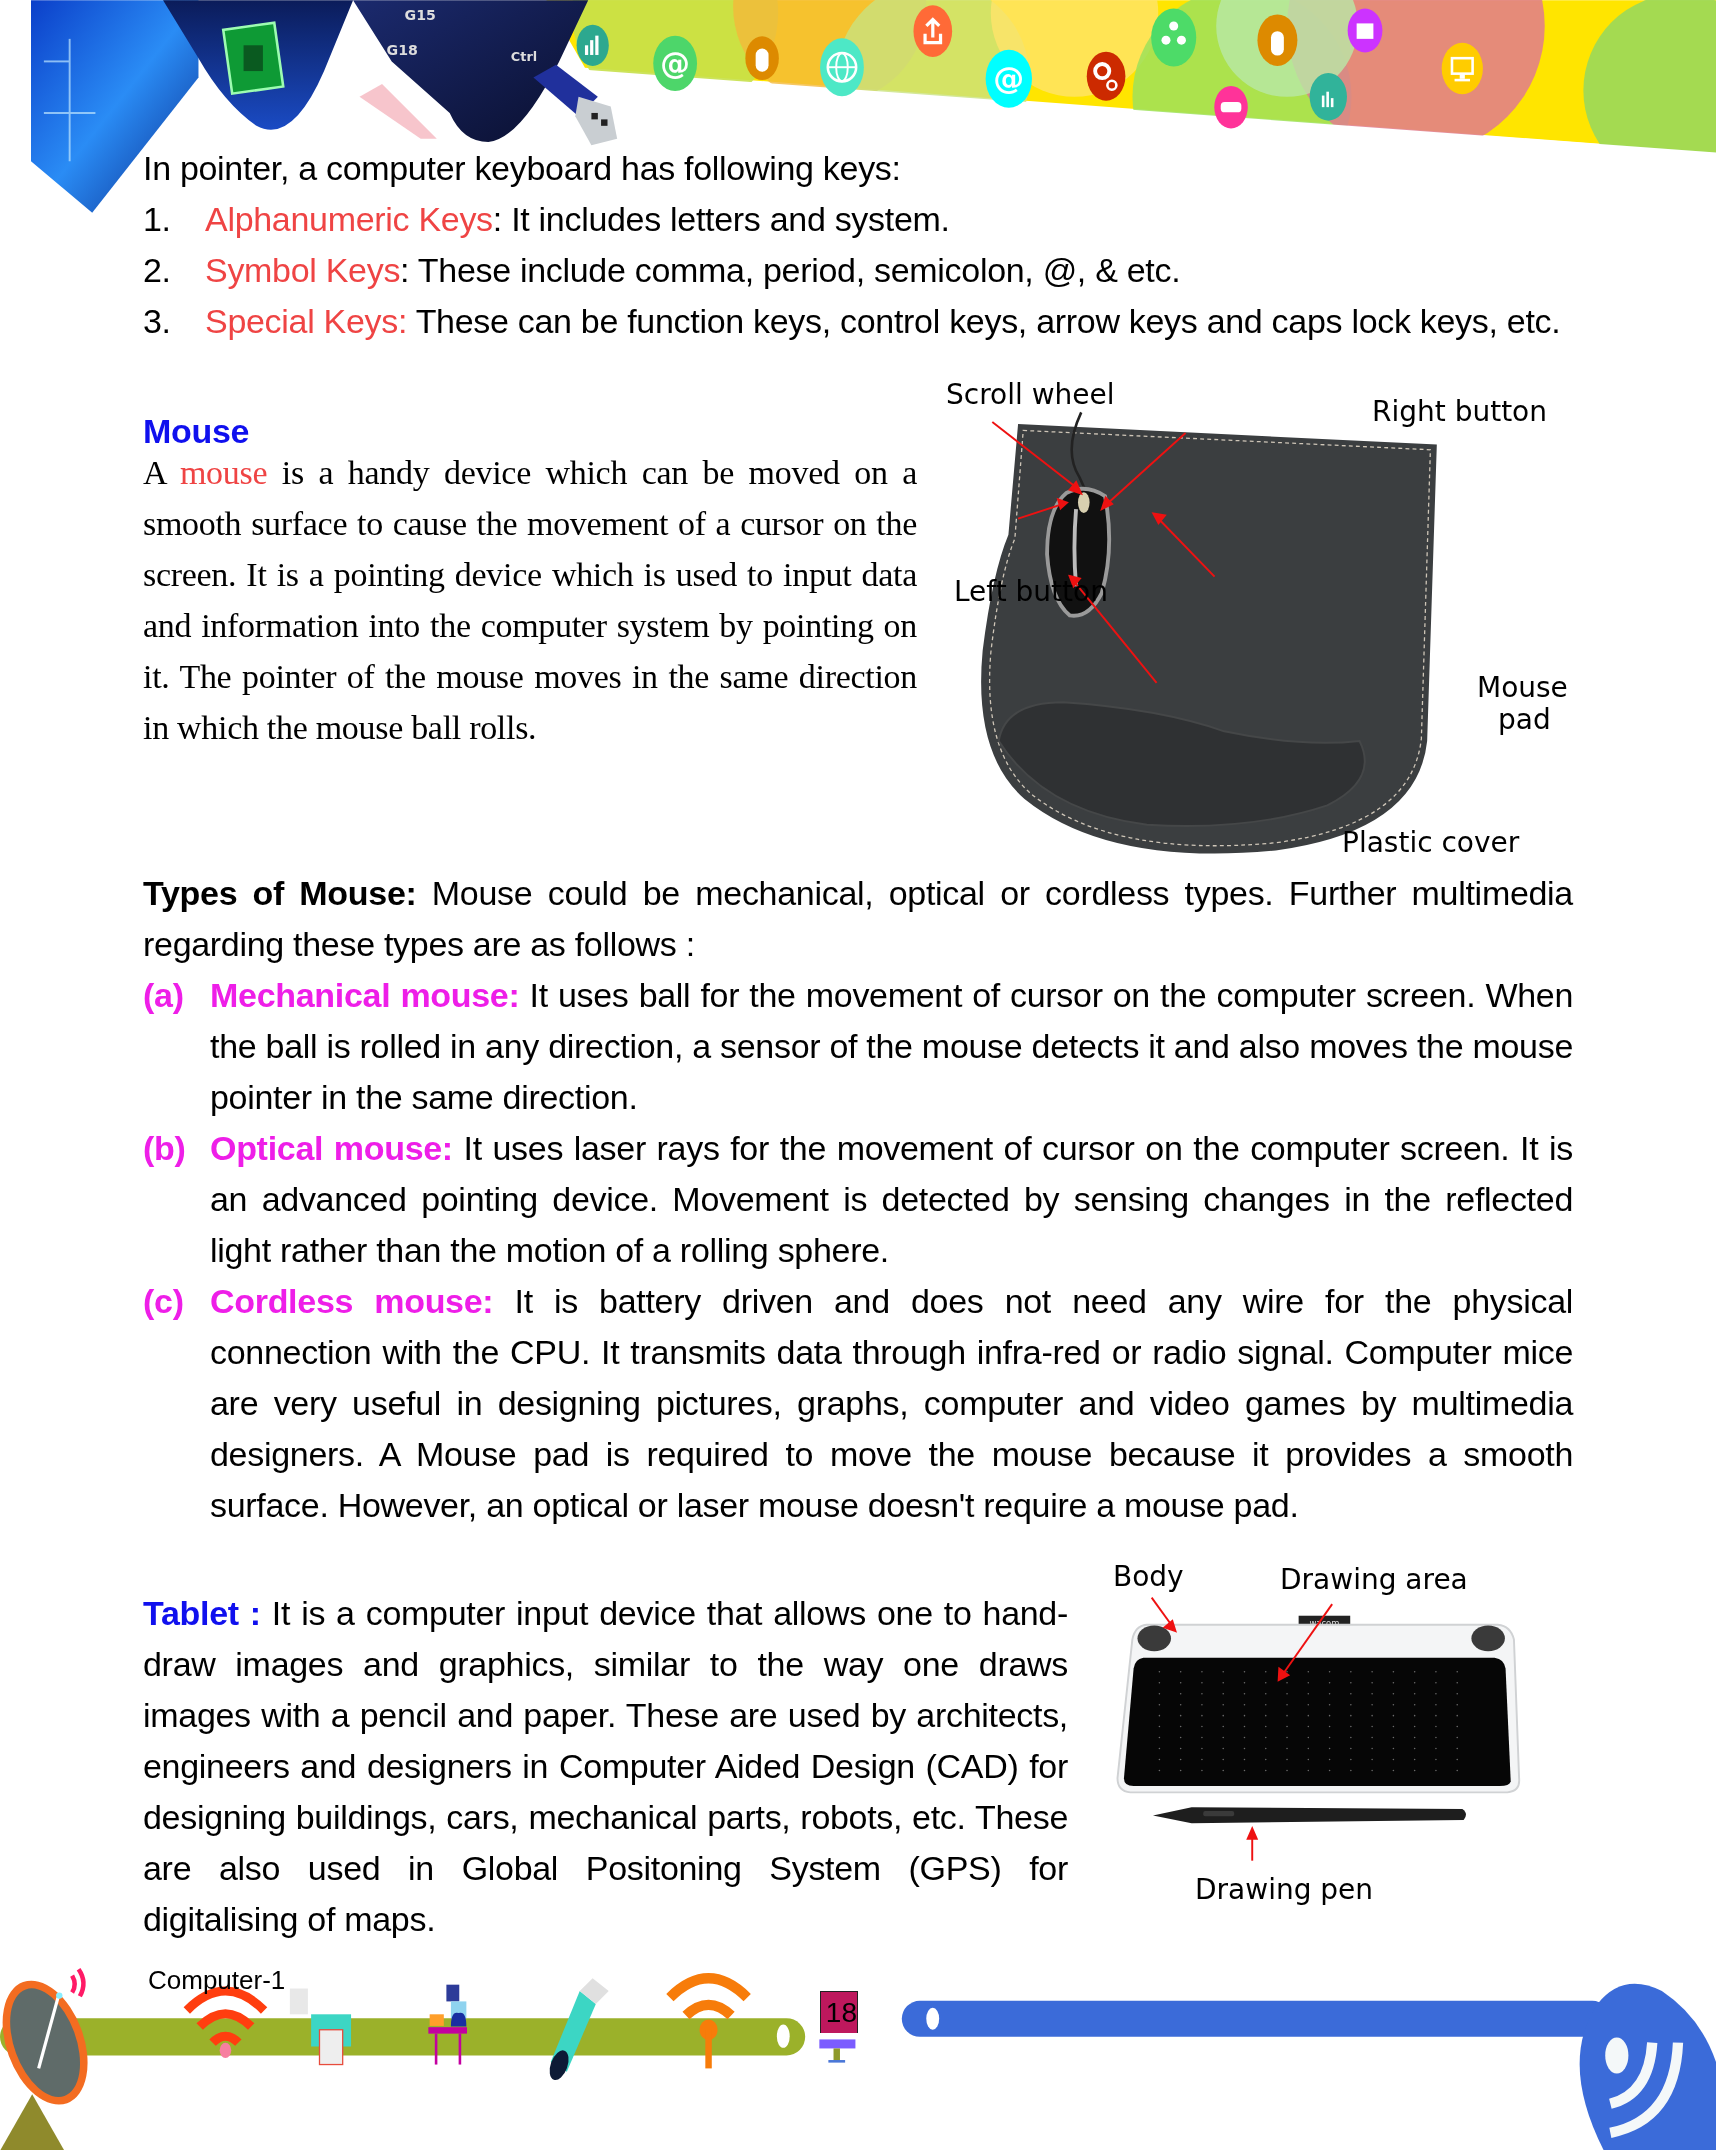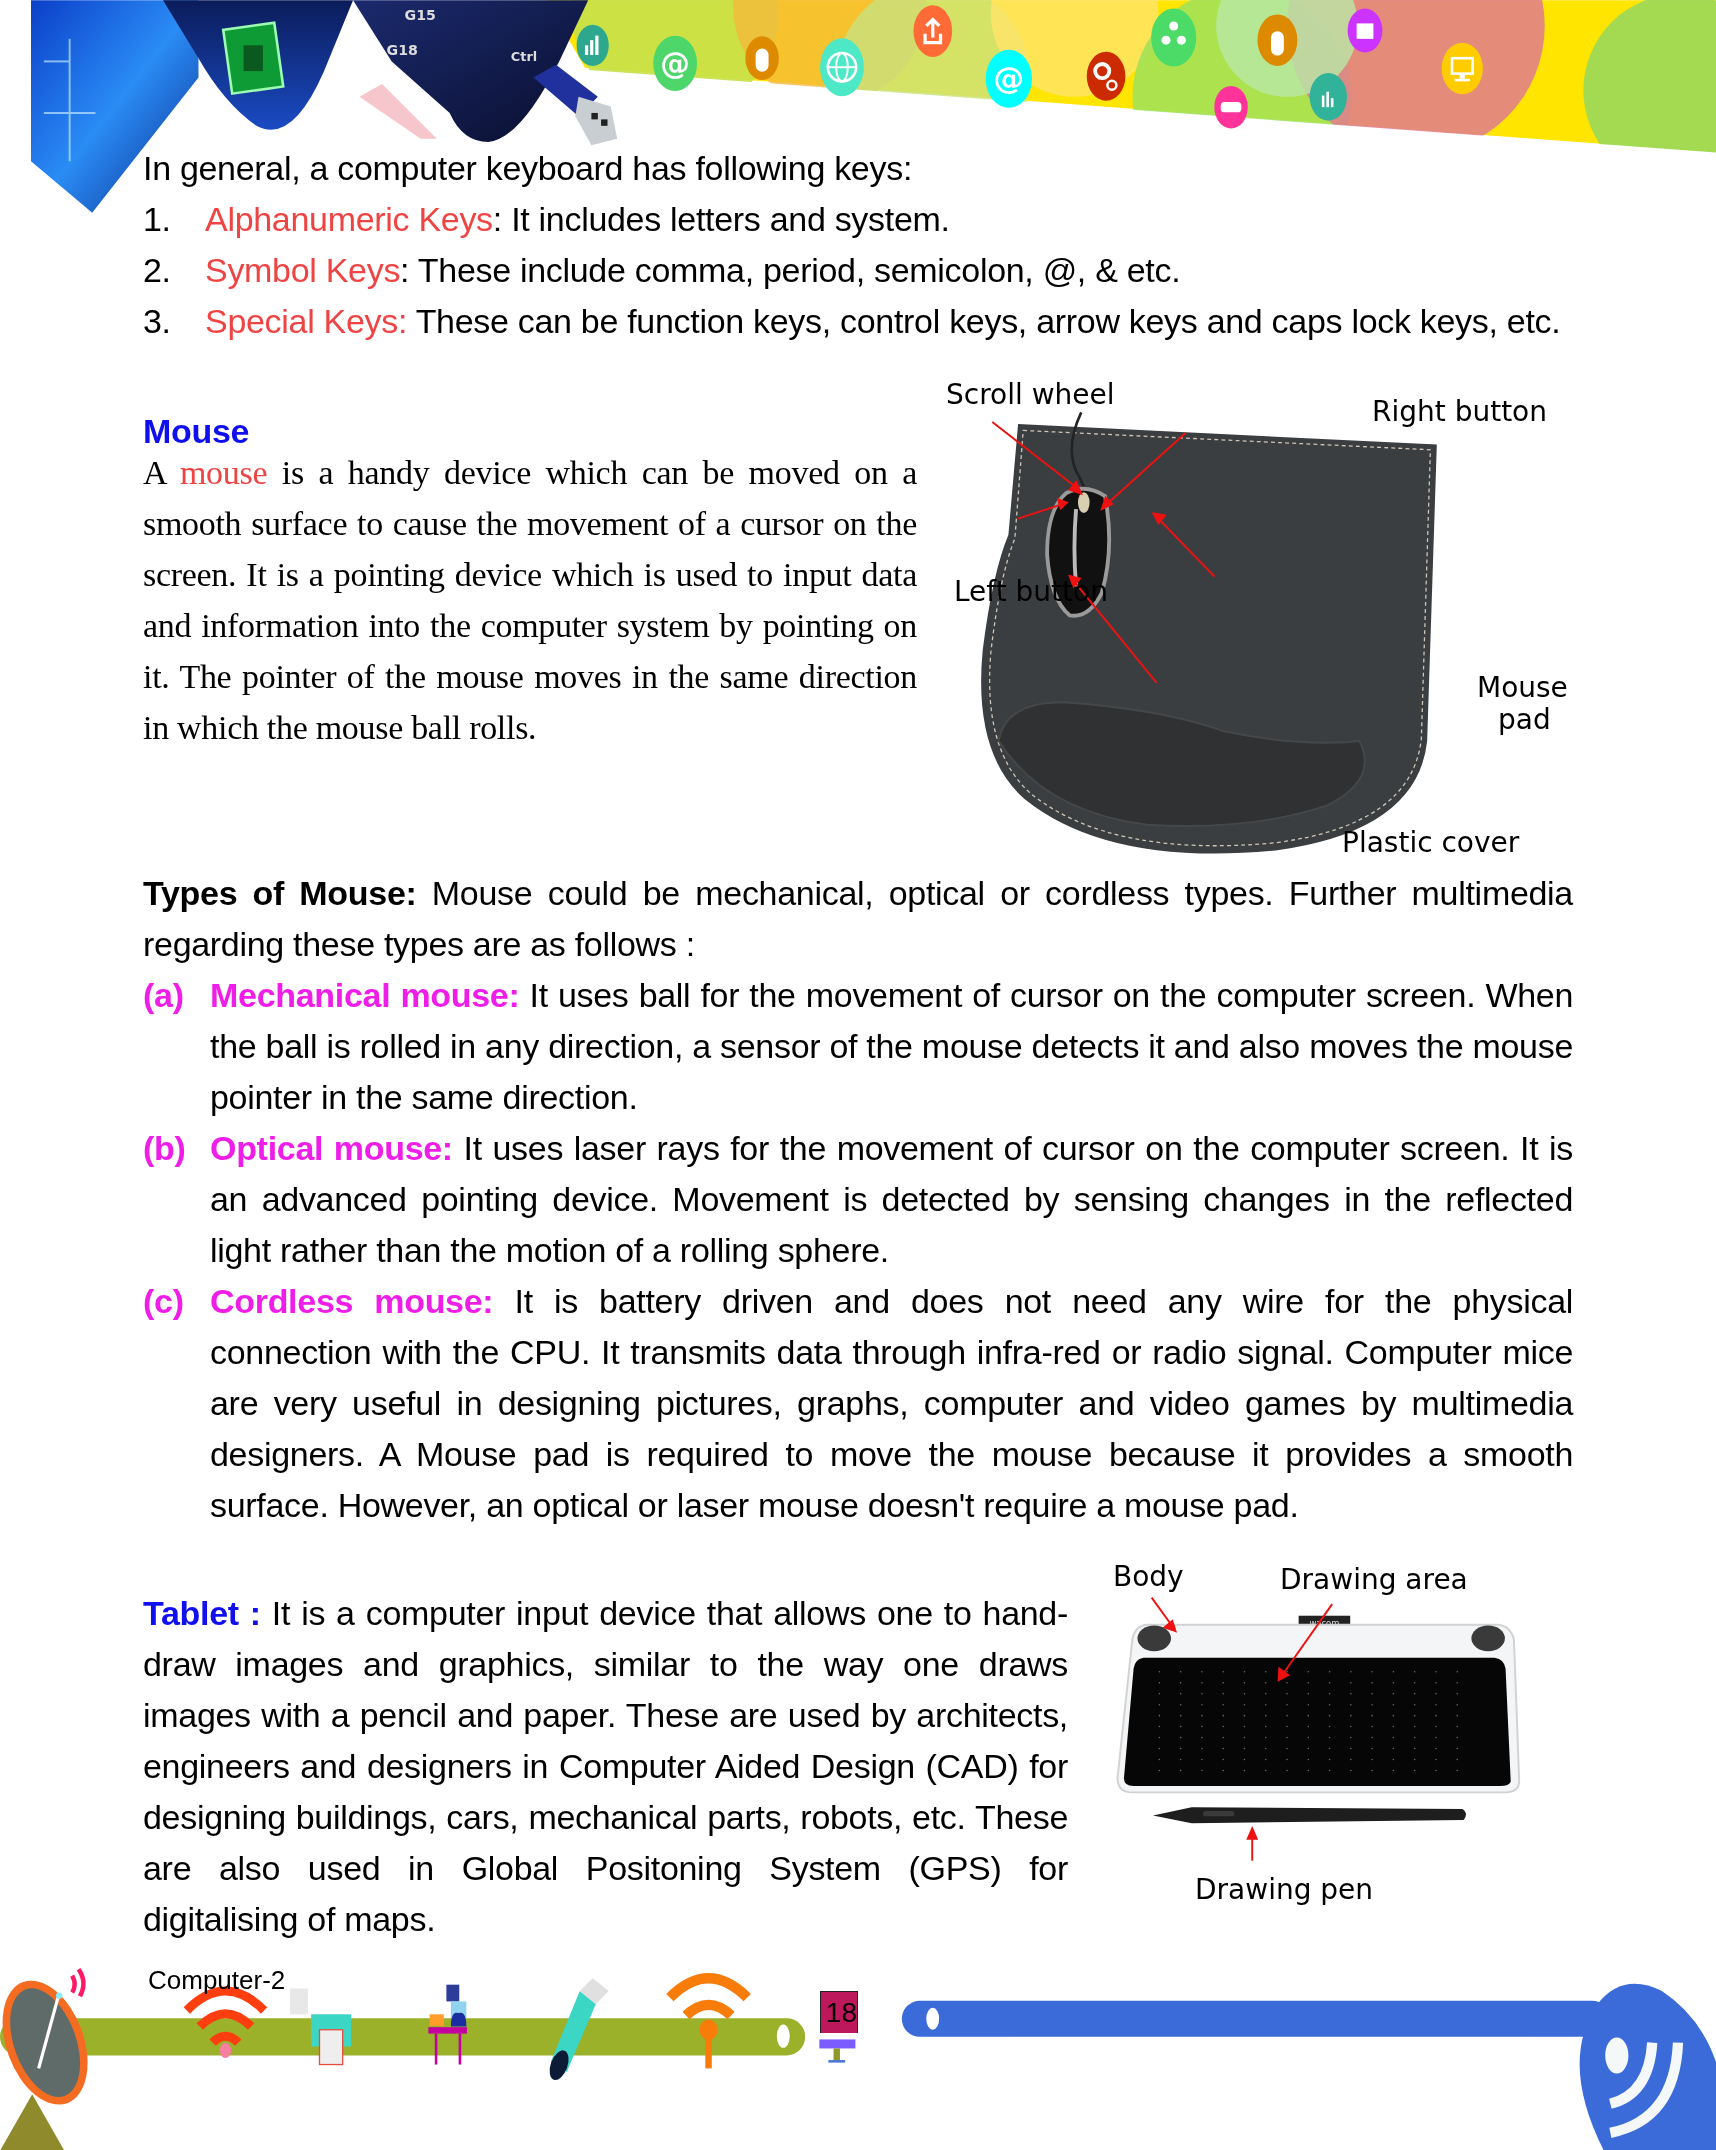--- a/index.html
+++ b/index.html
@@ -170,21 +170,21 @@
     </g>
     <g>
       <ellipse cx="2222" cy="106" rx="32" ry="40" fill="#ffcc00"></ellipse>
       <rect x="2206" y="90" width="32" height="24" fill="none" stroke="#fff" stroke-width="4"></rect>
       <rect x="2218" y="114" width="8" height="8" fill="#fff"></rect>
         <rect x="2210" y="122" width="24" height="4" fill="#fff"></rect>
     </g>
   </svg>
 </div>
 
-<div class="txt intro">In general, a computer keyboard has following keys:</div>
+<div class="txt intro">In pointer, a computer keyboard has following keys:</div>
 
 <div class="klist">
   <div class="kitem">
     <span class="num">1.</span>
     <span class="body"><span class="cyan">Alphanumeric Keys</span><span>:</span><span> It includes letters and system.</span></span>
   </div>
   <div class="kitem">
     <span class="num">2.</span>
     <span class="body"><span class="cyan">Symbol Keys</span><span>:</span><span> These include comma, period, semicolon, @, &amp; etc.</span></span>
   </div>
@@ -491,15 +491,15 @@
     <ellipse cx="1448" cy="133" rx="10" ry="17" fill="#fff"></ellipse>
 
     <g>
       <path d="M2490,338 Q2420,200 2480,110 Q2520,60 2580,90 Q2640,130 2664,200 L2664,338 Z" fill="#3b6bd9"></path>
       <ellipse cx="2510" cy="190" rx="18" ry="28" fill="#f4f8f9"></ellipse>
       <path d="M2500,265 Q2560,250 2565,170" stroke="#f4f8f9" stroke-width="16" fill="none"></path>
       <path d="M2500,310 Q2600,290 2605,170" stroke="#f4f8f9" stroke-width="16" fill="none"></path>
     </g>
   </svg>
 </div>
-<div class="footer-label">Computer-2</div>
+<div class="footer-label">Computer-1</div>
 <div class="page-num">18</div>
 
 
 </body></html>

